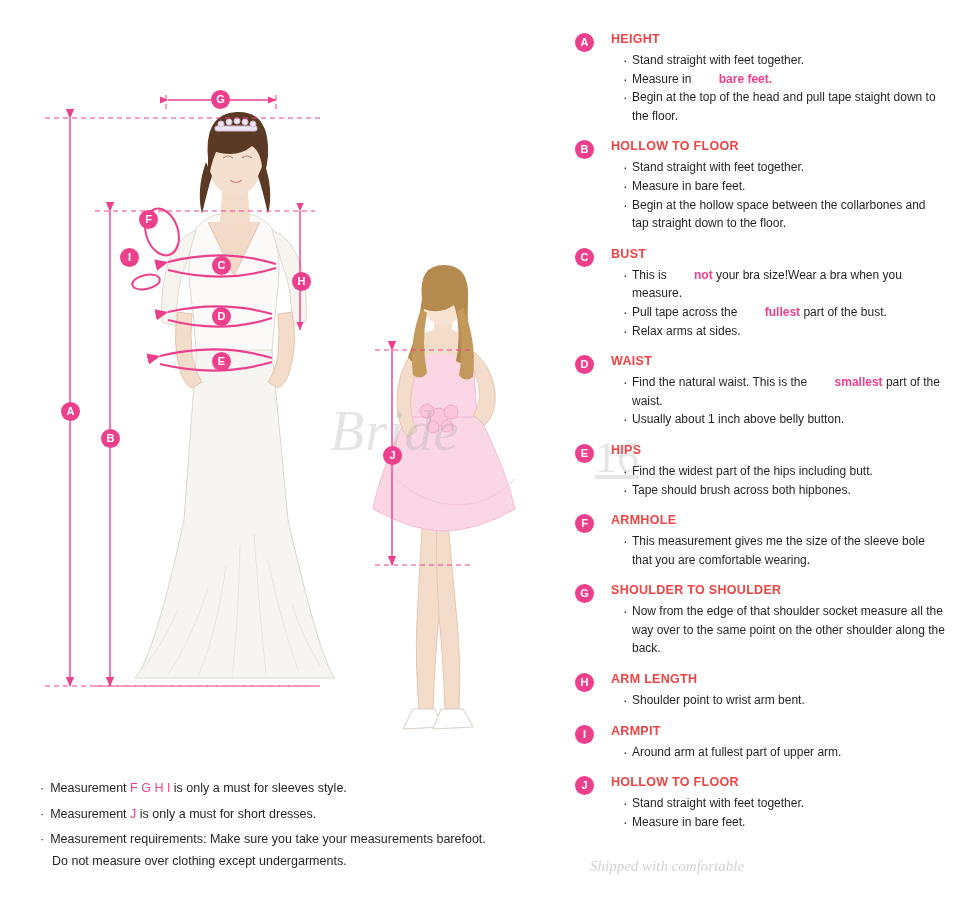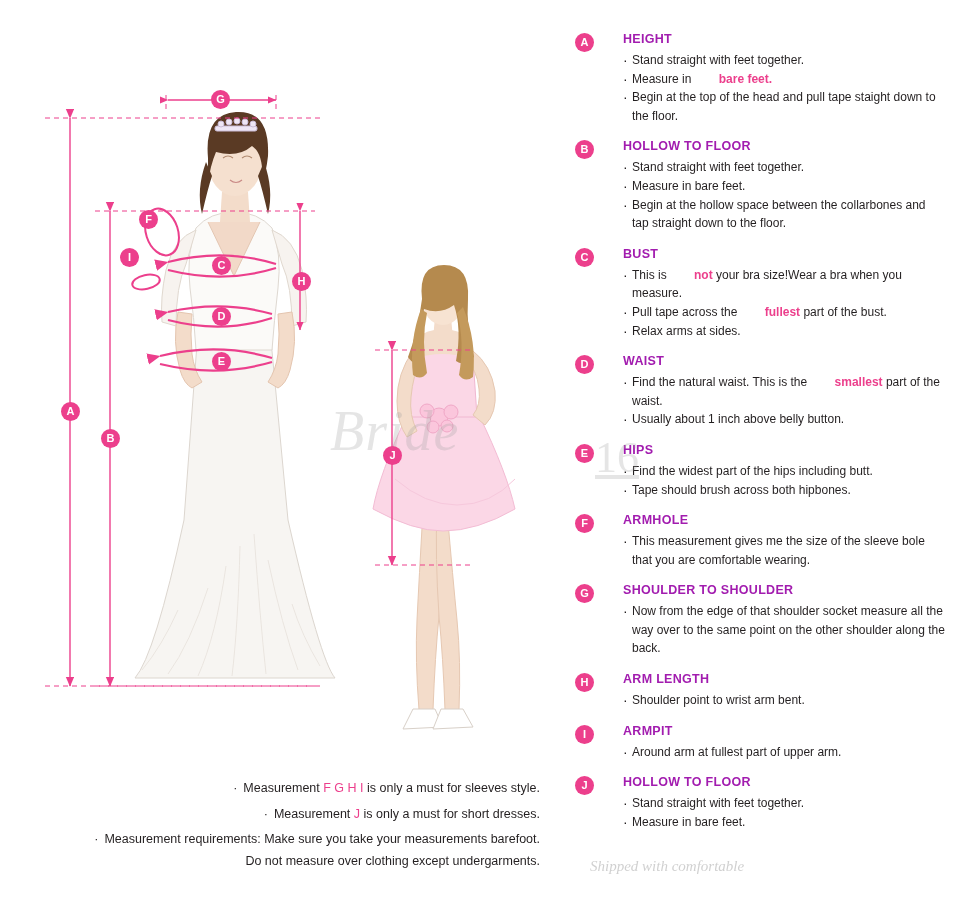--- a/index.html
+++ b/index.html
@@ -68,21 +68,20 @@
     position: absolute;
     left: 40px; top: 782px;
     width: 500px;
     font-size: 12.5px;
     color: #231f20;
     line-height: 1.0;
   }
   .note-line {
     margin-bottom: 13px;
     white-space: nowrap;
-    text-align: right;
   }
   .note-line .bul { color: #231f20; margin-right: 6px; }
   .note-line .pink { color: #ec3f8c; }
   .note-sub { margin-left: 12px; margin-top: 9px; white-space: nowrap; }
 
   
   .right-panel {
     position: absolute;
     left: 575px; top: 30px;
     width: 370px;
@@ -95,22 +94,22 @@
     border-radius: 50%;
     background: #ec3f8c;
     color: #fff;
     font-size: 11px; font-weight: bold;
     line-height: 19px; text-align: center;
   }
   .entry .title {
     font-size: 12.5px;
     font-weight: bold;
     letter-spacing: .3px;
-    color: #a21caf;
-    margin: 2px 0 5px 18px;
+    color: #ef4444;
+    margin: 2px 0 5px 6px;
   }
   .entry ul { list-style: none; margin: 0; padding: 0 0 0 18px; }
   .entry li {
     font-size: 12px;
     line-height: 1.55;
     color: #231f20;
     position: relative;
     padding-left: 9px;
   }
   .entry li:before {

